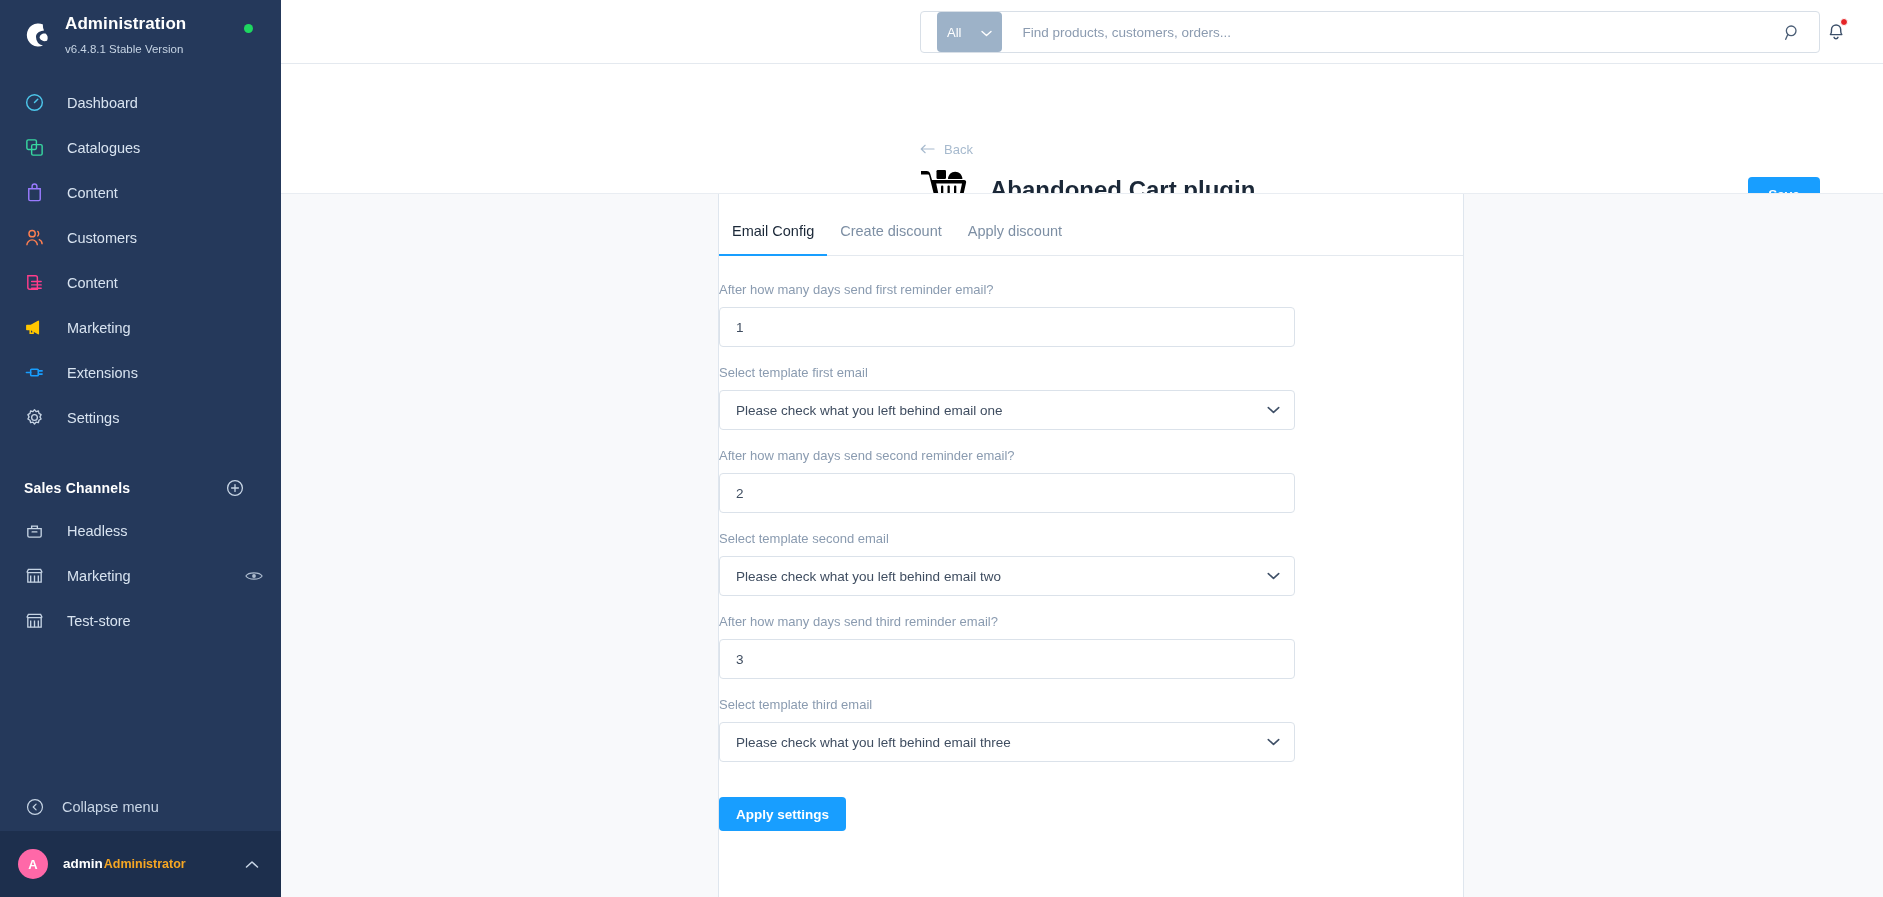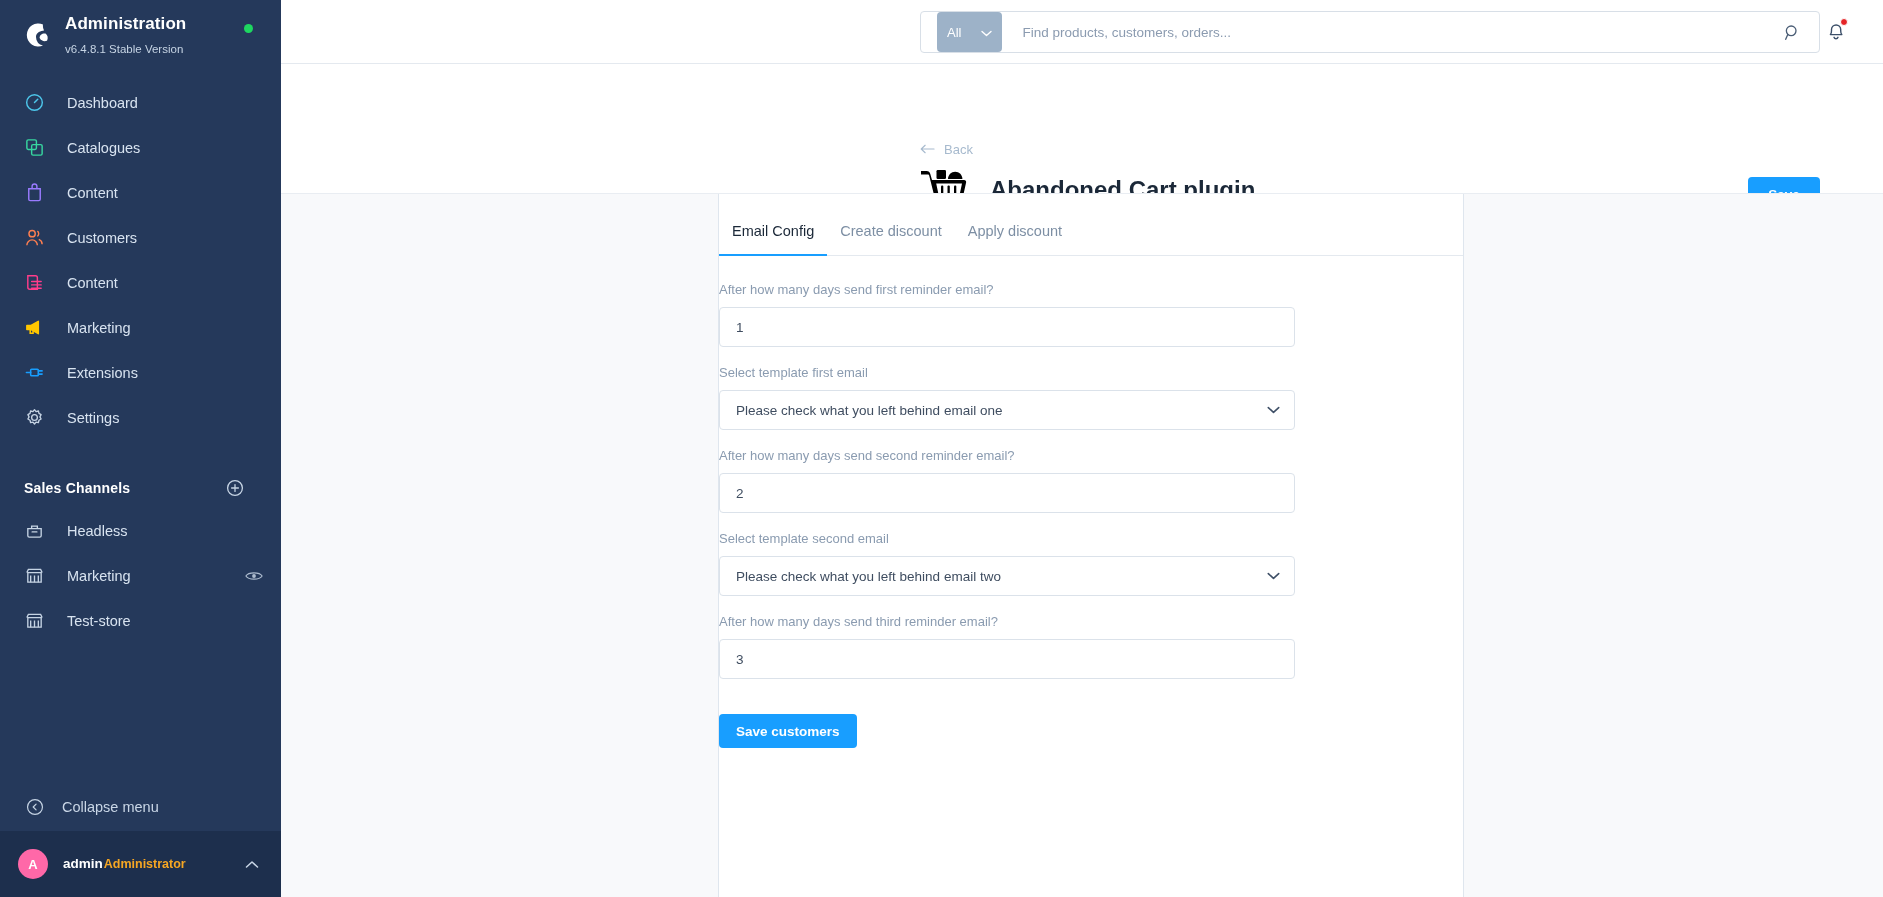--- a/index.html
+++ b/index.html
@@ -483,20 +483,31 @@
           </div>
         </div>
 
         <div class="field">
           <span class="field-label">After how many days send third reminder email?</span>
           <div class="field-input">
             <span>3</span>
           </div>
         </div>
 
-
-        <button class="save-settings">Save customers</button>
+        <div class="field">
+          <span class="field-label">Select template third email</span>
+          <div class="field-select">
+            <span>Please check what you left behind email three</span>
+            <span class="sel-caret">
+              <svg viewBox="0 0 13 8" width="13" height="8" fill="none" stroke="#3f5067" stroke-width="1.6">
+                <path d="M1.3 1.6 L6.5 6.4 L11.7 1.6" stroke-linecap="round" stroke-linejoin="round"></path>
+              </svg>
+            </span>
+          </div>
+        </div>
+
+        <button class="save-settings">Apply settings</button>
 
       </div>
     </div>
   </div>
 
 </div>
 
 </body></html>

